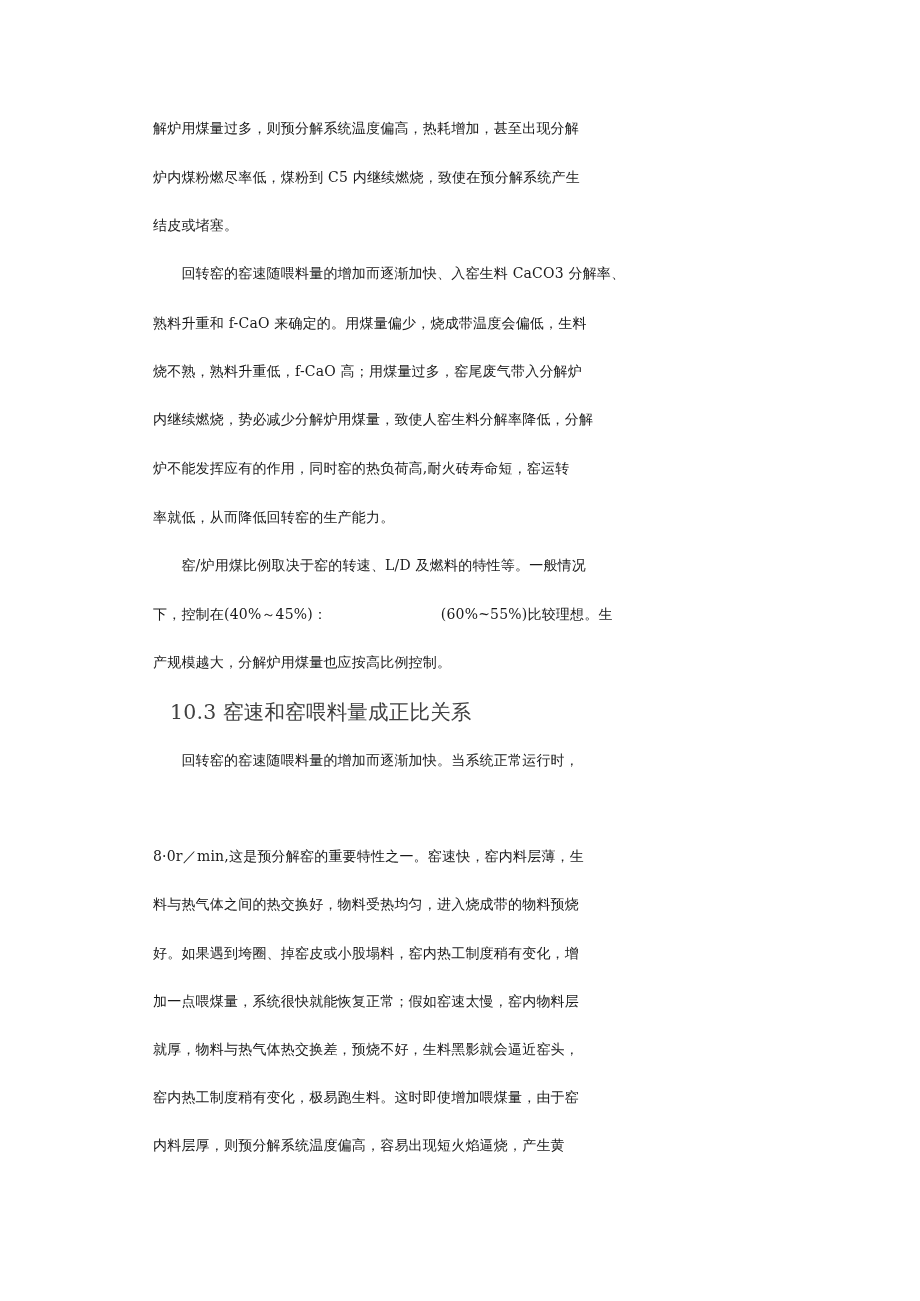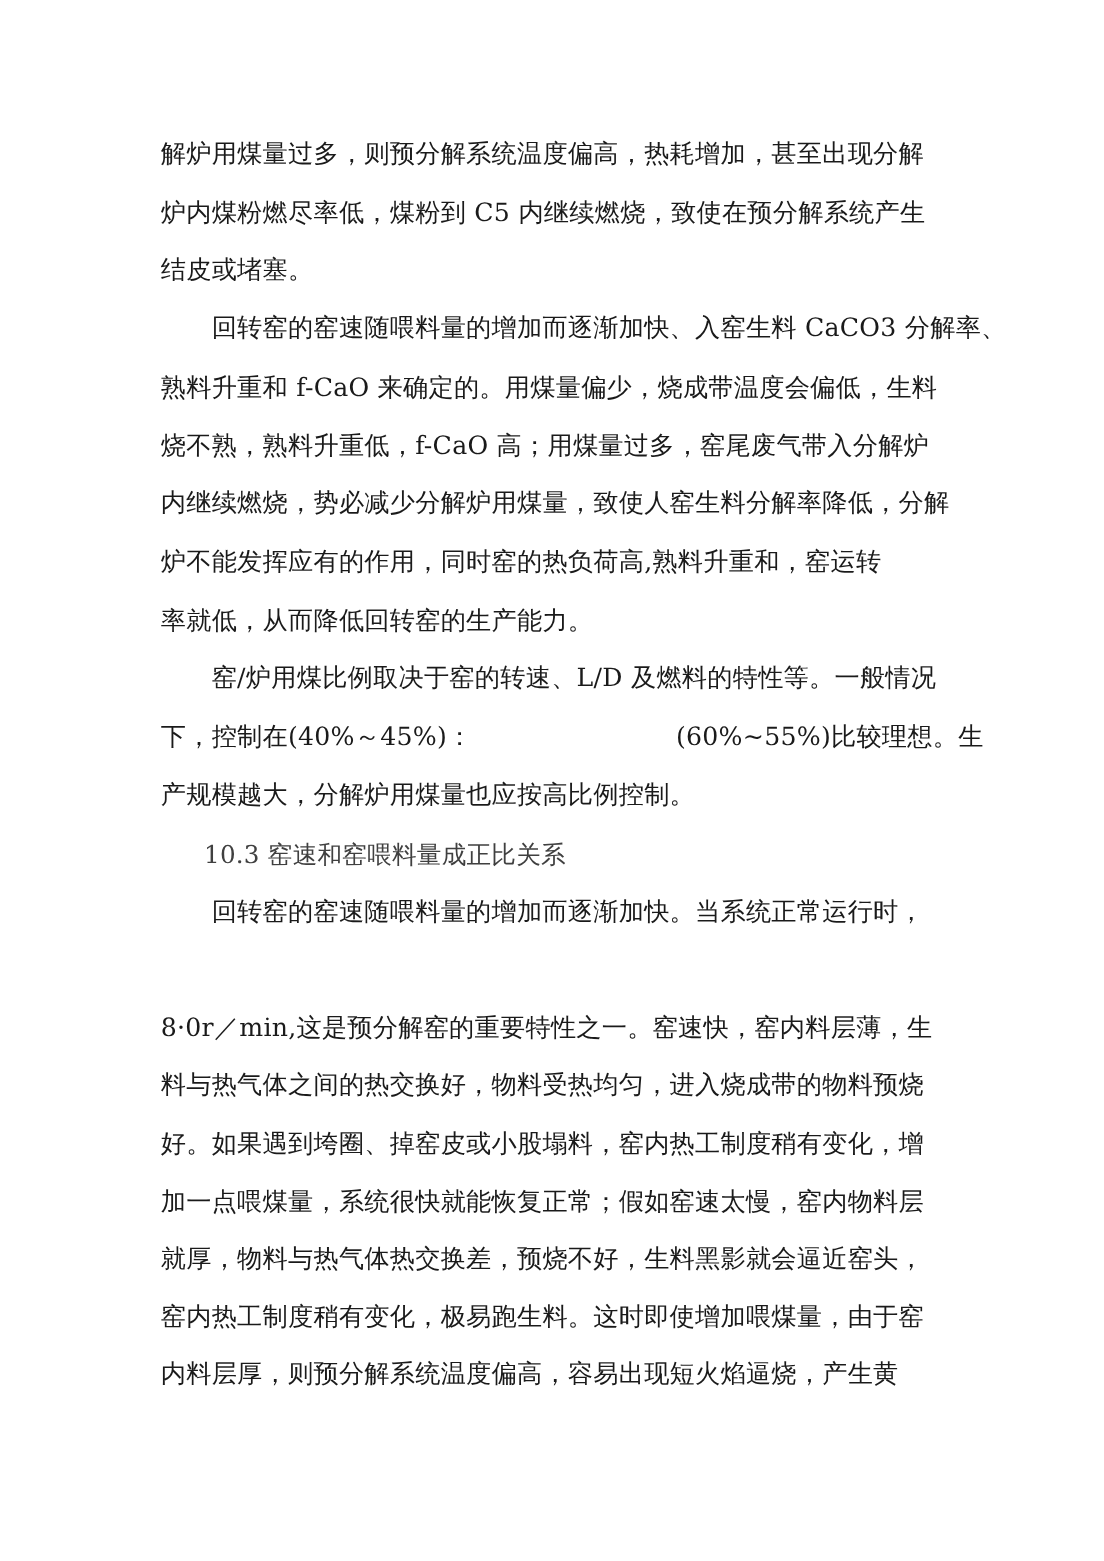--- a/index.html
+++ b/index.html
@@ -1,34 +1,34 @@
 <!DOCTYPE html>
 <html><head>
 <meta charset="utf-8">
 <style>
   html, body { margin:0; padding:0; background:#ffffff; }
   body { width:920px; height:1301px; position:relative; overflow:hidden;
          font-family: "DejaVu Serif", "Liberation Serif", serif; color:#1a1a1a; }
   .page { position:absolute; left:0; top:0; width:920px; height:1301px; }
-  .line { position:absolute; left:134px; width:680px; font-size:21px; line-height:28px;
+  .line { position:absolute; left:153px; width:680px; font-size:14px; line-height:28px;
           white-space:nowrap; letter-spacing:0.2px; }
   .heading { color:#404040; font-size:20.5px; }
 </style>
 </head>
 <body>
 
 <div class="page">
   <div class="line" style="top:114px">解炉用煤量过多，则预分解系统温度偏高，热耗增加，甚至出现分解</div>
   <div class="line" style="top:163px">炉内煤粉燃尽率低，煤粉到 C5 内继续燃烧，致使在预分解系统产生</div>
   <div class="line" style="top:211px">结皮或堵塞。</div>
   <div class="line" style="top:259px">　　回转窑的窑速随喂料量的增加而逐渐加快、入窑生料 CaCO3 分解率、</div>
   <div class="line" style="top:357px">烧不熟，熟料升重低，f-CaO 高；用煤量过多，窑尾废气带入分解炉</div>
   <div class="line" style="top:309px">熟料升重和 f-CaO 来确定的。用煤量偏少，烧成带温度会偏低，生料</div>
   <div class="line" style="top:405px">内继续燃烧，势必减少分解炉用煤量，致使人窑生料分解率降低，分解</div>
-  <div class="line" style="top:454px">炉不能发挥应有的作用，同时窑的热负荷高,熟料升重和，窑运转</div>
+  <div class="line" style="top:454px">炉不能发挥应有的作用，同时窑的热负荷高,耐火砖寿命短，窑运转</div>
   <div class="line" style="top:503px">率就低，从而降低回转窑的生产能力。</div>
   <div class="line" style="top:551px">　　窑/炉用煤比例取决于窑的转速、L/D 及燃料的特性等。一般情况</div>
   <div class="line" style="top:600px">下，控制在(40%～45%)：　　　　　　　　(60%~55%)比较理想。生</div>
   <div class="line" style="top:648px">产规模越大，分解炉用煤量也应按高比例控制。</div>
 
   <div class="line heading" style="top:698px; left:170px">10.3  窑速和窑喂料量成正比关系</div>
 
   <div class="line" style="top:746px">　　回转窑的窑速随喂料量的增加而逐渐加快。当系统正常运行时，</div>
   <div class="line" style="top:842px">8·0r／min,这是预分解窑的重要特性之一。窑速快，窑内料层薄，生</div>
   <div class="line" style="top:890px">料与热气体之间的热交换好，物料受热均匀，进入烧成带的物料预烧</div>

